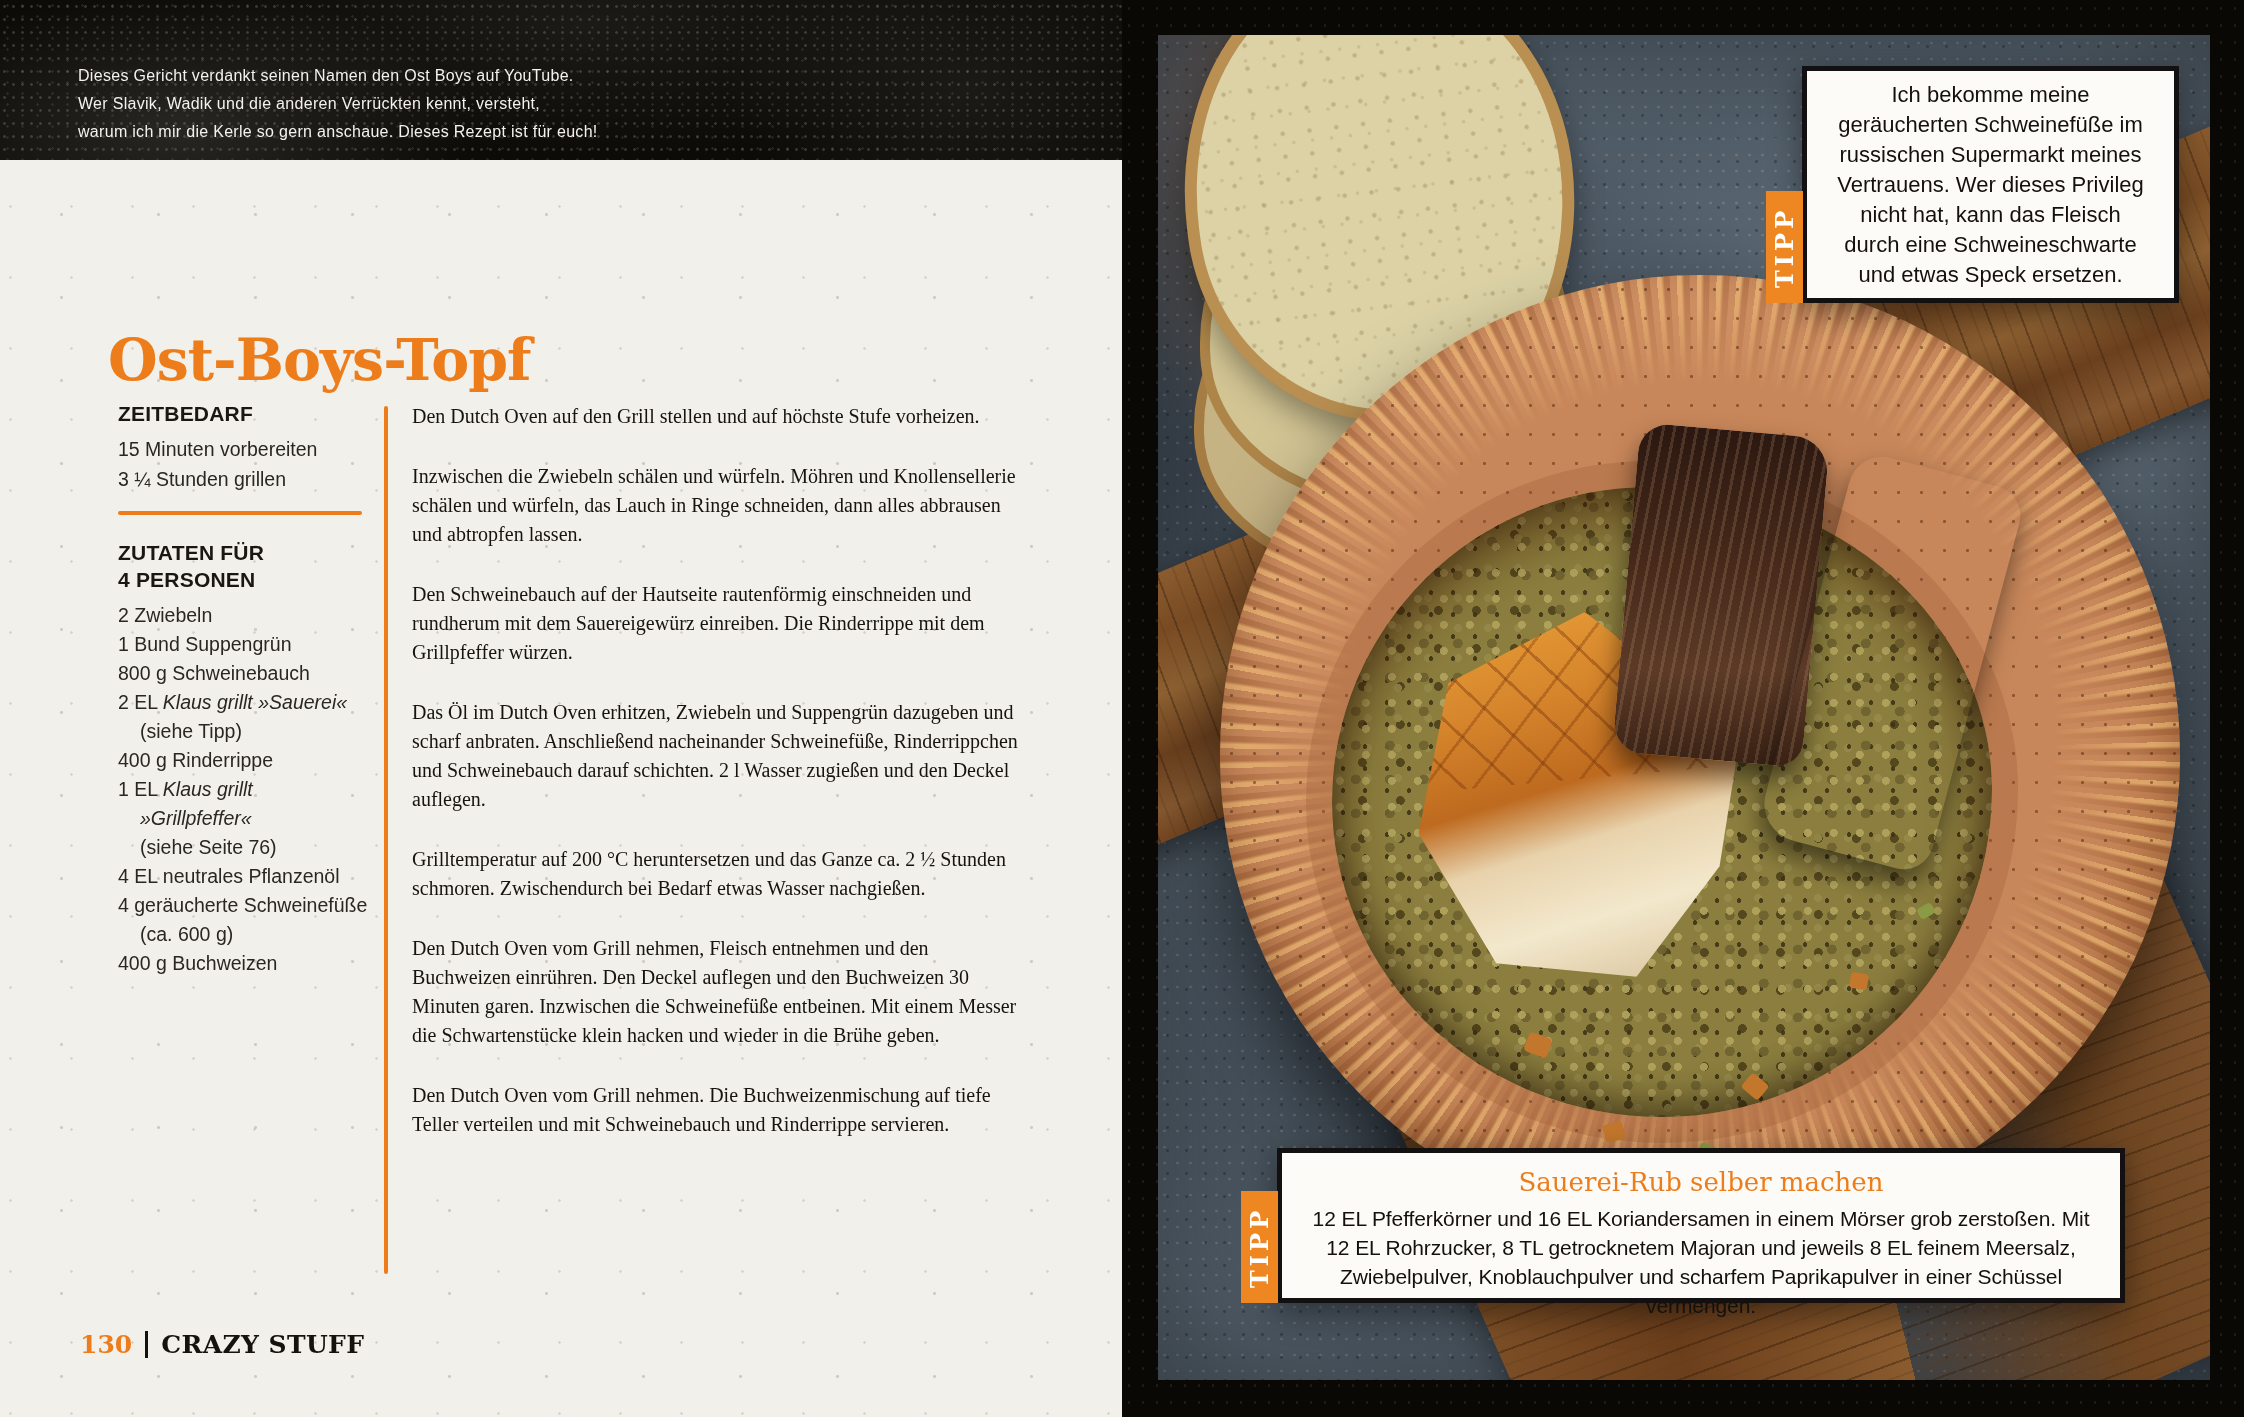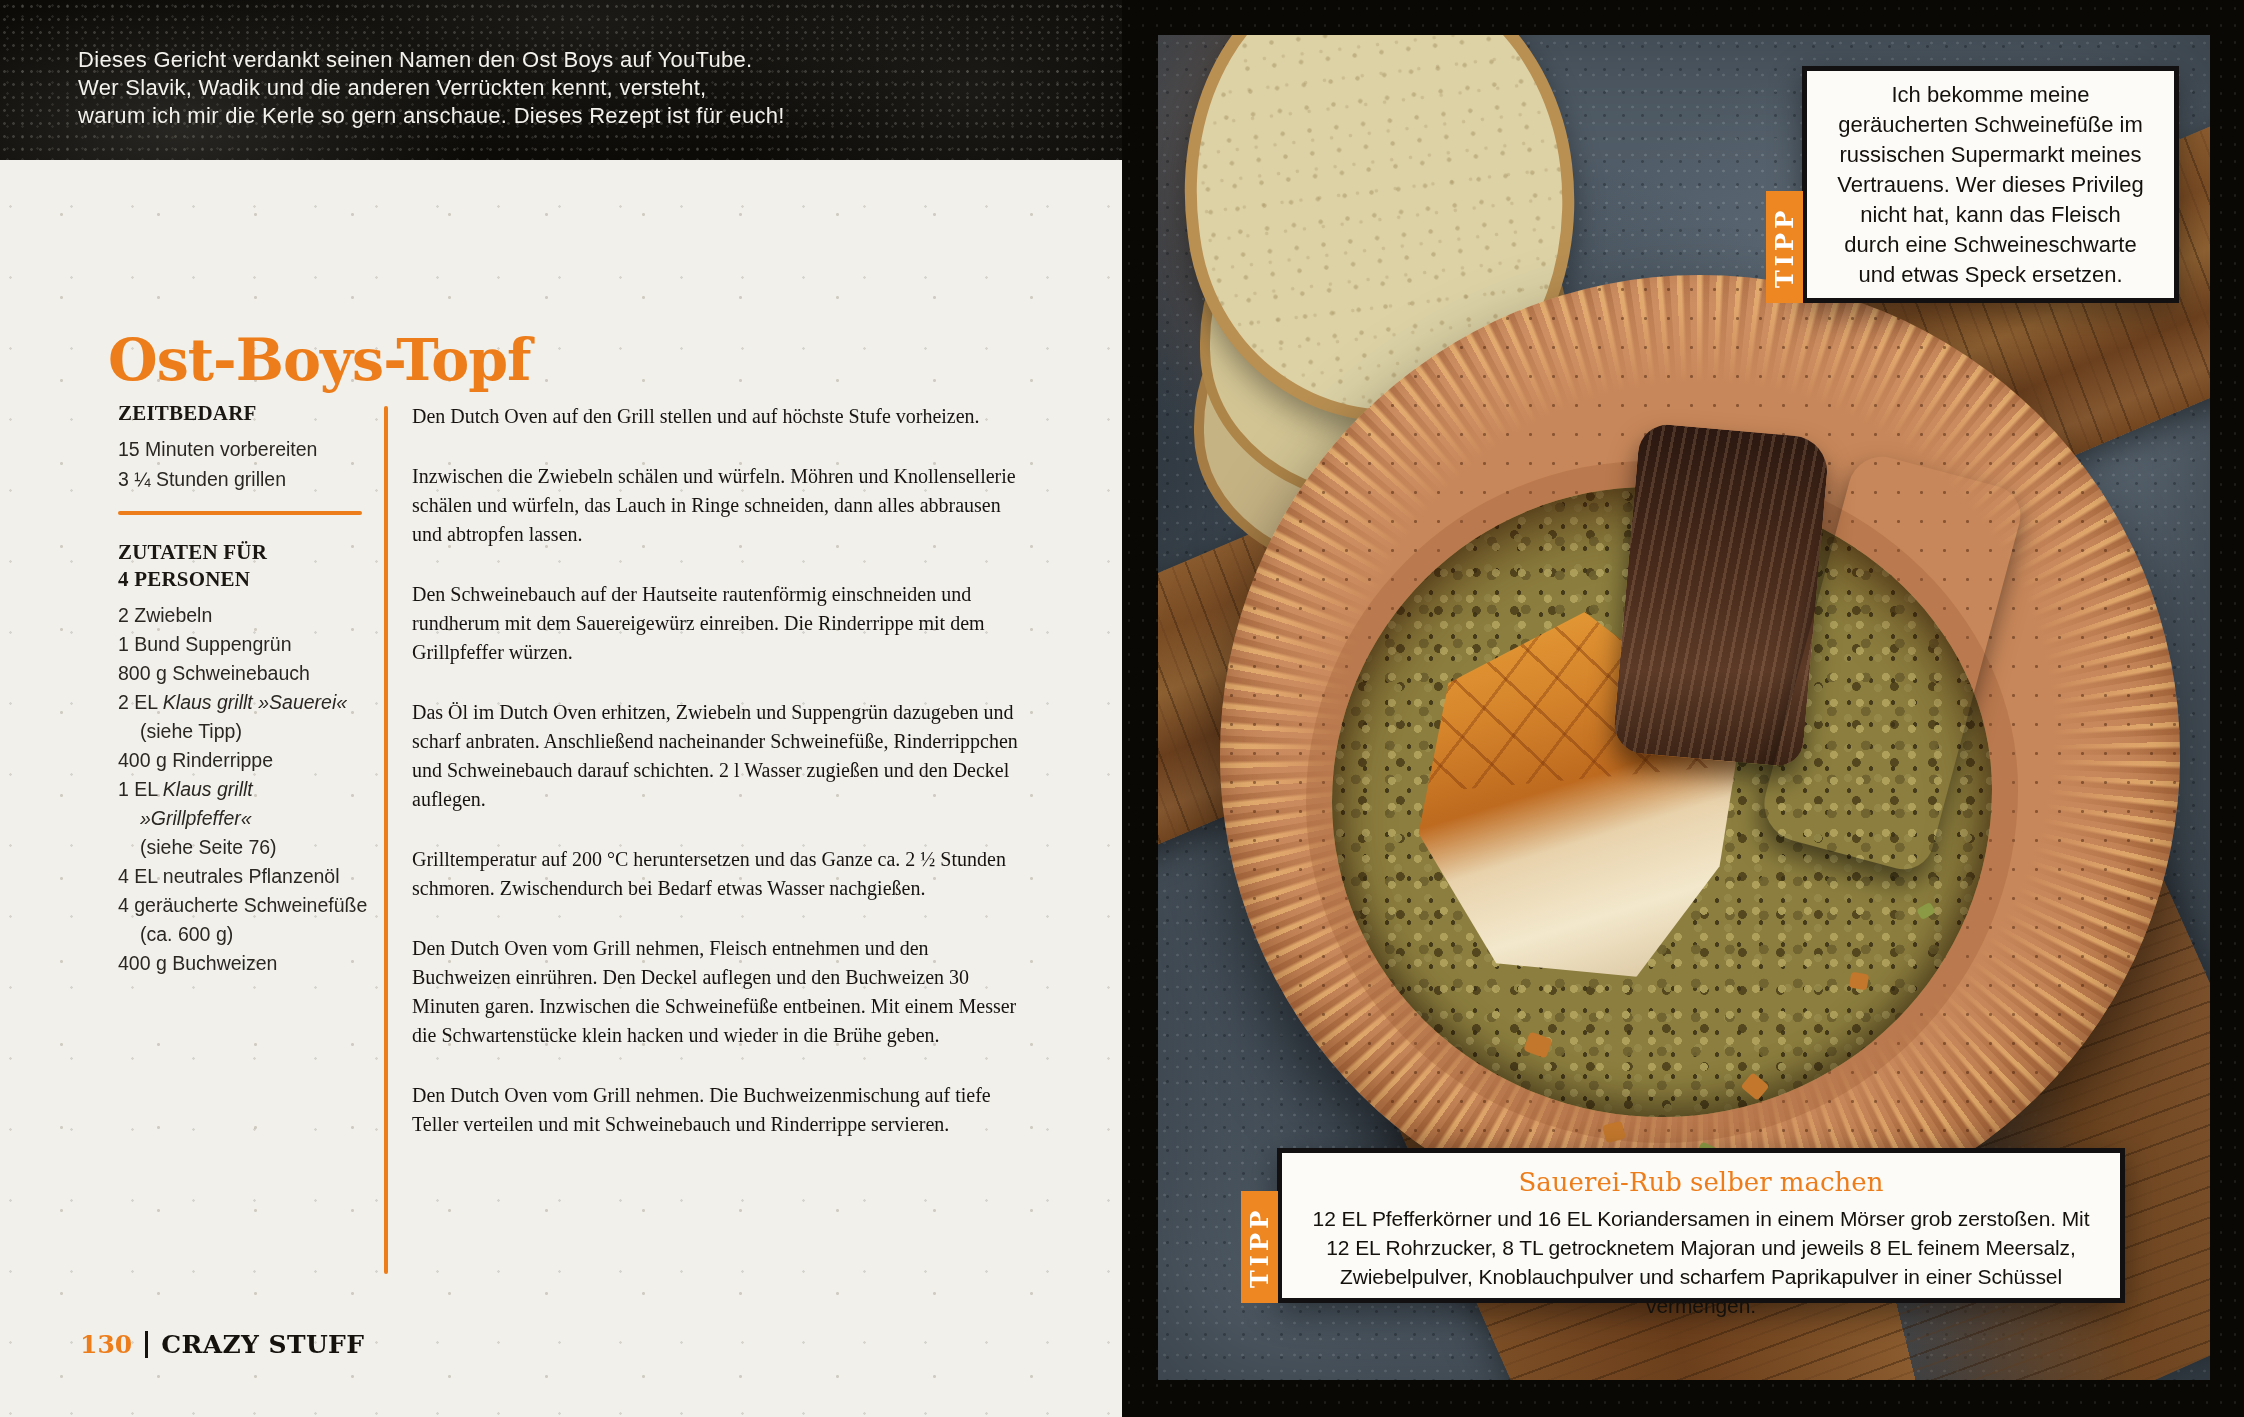--- a/index.html
+++ b/index.html
@@ -17,28 +17,28 @@
 
   .intro-band{position:absolute;left:0;top:0;width:1122px;height:160px;
     background-color:#0D0B08;
     background-image:
       radial-gradient(circle, rgba(150,148,138,.30) 1px, transparent 1.7px),
       radial-gradient(circle, rgba(120,118,110,.22) 1px, transparent 1.5px),
       radial-gradient(420px 200px at 16% 80%, rgba(120,120,112,.25), transparent 70%),
       radial-gradient(560px 190px at 52% 15%, rgba(105,105,98,.16), transparent 70%),
       radial-gradient(340px 230px at 86% 55%, rgba(118,118,110,.14), transparent 70%);
     background-size:9px 13px, 15px 11px, auto, auto, auto;}
-  .intro-text{position:absolute;left:78px;top:46px;color:#F4F2ED;
-    font-size:22px;line-height:28px;letter-spacing:.3px;}
+  .intro-text{position:absolute;left:78px;top:62px;color:#F4F2ED;
+    font-size:16px;line-height:28px;letter-spacing:.3px;}
 
   .recipe-title{position:absolute;left:108px;top:288px;color:#ED7D1A;
     font-family:"DejaVu Serif", serif;font-weight:700;font-size:57px;letter-spacing:-1px;}
 
   .sidebar{position:absolute;left:118px;top:400px;width:258px;color:#2A2722;}
-  .side-heading{font-family:Liberation Serif, serif;font-weight:700;font-size:21px;
+  .side-heading{font-family:Liberation Sans, sans-serif;font-weight:700;font-size:21px;
     line-height:27px;color:#1A1712;letter-spacing:.2px;}
   .time-list{margin:7px 0 0;font-size:19.5px;line-height:30px;}
   .side-divider{width:244px;height:4px;background:#ED7D1A;border-radius:2px;margin:17px 0 24px;}
   .ingredients{list-style:none;margin:8px 0 0;padding:0;font-size:19.5px;line-height:29px;}
   .ingredients .indent{padding-left:22px;}
   .ingredients .it{font-style:italic;}
 
   .vrule{position:absolute;left:384px;top:406px;width:4px;height:868px;
     background:#ED7D1A;border-radius:2px;}
 

